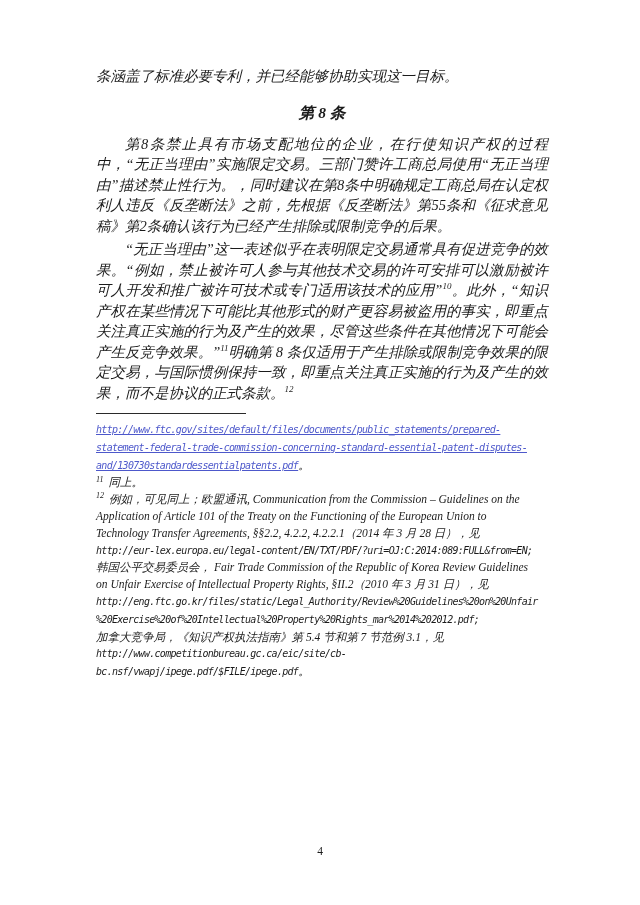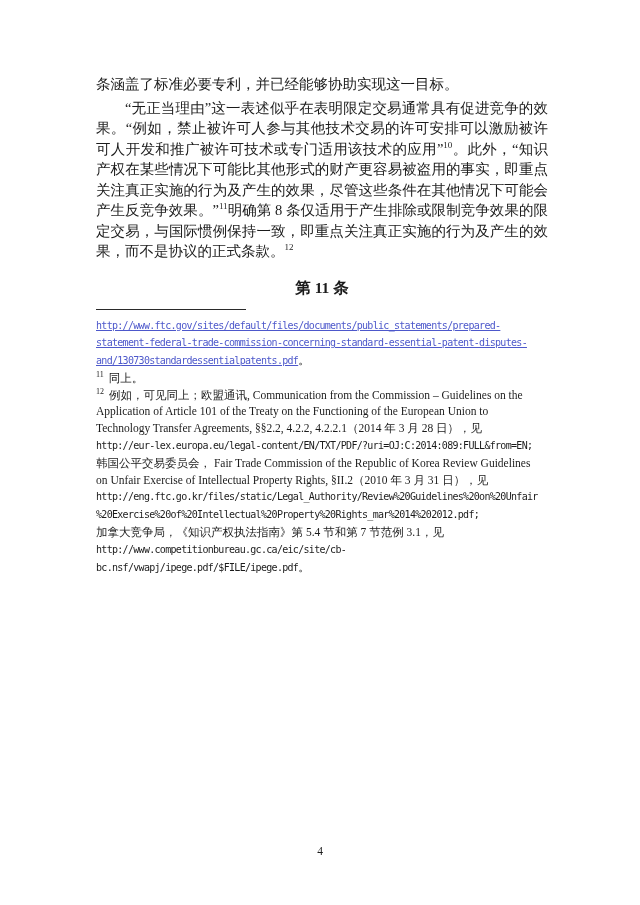--- a/index.html
+++ b/index.html
@@ -7,22 +7,23 @@
     position:relative;
     width:640px; height:905px;
     margin:0 auto;
     background:#ffffff;
     color:#1b1b1b;
     font-family:"Liberation Serif","DejaVu Serif",serif;
     overflow:hidden;
   }
   .body-text {
     position:absolute;
-    left:96px; top:74px;
+    left:96px; top:66px;
     width:452px;
+    font-style:italic;
   }
   .para {
     font-size:14.5px;
     line-height:20.5px;
     text-align:justify;
     margin:0;
   }
   .para.indent { text-indent:2em; }
   .para.gap-after { margin-bottom:3px; }
   .heading {
@@ -72,22 +73,23 @@
     text-align:center;
     font-size:11.5px;
   }
 </style>
 </head>
 <body>
 
 <div class="page">
   <div class="body-text" id="doc-body">
       <div class="para gap-after"><span>条涵盖了标准必要专利，并已经能够协助实现这一目标。</span></div>
+      <div class="heading"><span>第 8 条</span></div>
+      <div class="para indent gap-after"><span>第8条禁止具有市场支配地位的企业，在行使知识产权的过程中，“无正当理由”实施限定交易。三部门赞许工商总局使用“无正当理由”描述禁止性行为。，同时建议在第8条中明确规定工商总局在认定权利人违反《反垄断法》之前，先根据《反垄断法》第55条和《征求意见稿》第2条确认该行为已经产生排除或限制竞争的后果。</span></div>
       <div class="para indent gap-after"><span>“无正当理由”这一表述似乎在表明限定交易通常具有促进竞争的效果。“例如，禁止被许可人参与其他技术交易的许可安排可以激励被许可人开发和推广被许可技术或专门适用该技术的应用”</span><sup class="fnref">10</sup><span>。此外，“知识产权在某些情况下可能比其他形式的财产更容易被盗用的事实，即重点关注真正实施的行为及产生的效果，尽管这些条件在其他情况下可能会产生反竞争效果。”</span><sup class="fnref">11</sup><span>明确第 8 条仅适用于产生排除或限制竞争效果的限定交易，与国际惯例保持一致，即重点关注真正实施的行为及产生的效果，而不是协议的正式条款。</span><sup class="fnref">12</sup></div>
-      <div class="heading"><span>第 11 条</span></div>
       <div class="footnotes">
         <div class="fn-sep"></div>
         <div class="fn"><a class="link mono" style="color: rgb(77, 88, 203);">http://www.ftc.gov/sites/default/files/documents/public_statements/prepared-</a><br><a class="link mono" style="color: rgb(77, 88, 203);">statement-federal-trade-commission-concerning-standard-essential-patent-disputes-</a><br><a class="link mono" style="color: rgb(77, 88, 203);">and/130730standardessentialpatents.pdf</a><span>。</span></div>
         <div class="fn"><sup class="fn-num">11</sup><span>同上。</span></div>
         <div class="fn"><sup class="fn-num">12</sup><span>例如，可见同上；欧盟通讯, Communication from the Commission – Guidelines on the</span><br><span>Application of Article 101 of the Treaty on the Functioning of the European Union to</span><br><span>Technology Transfer Agreements, §§2.2, 4.2.2, 4.2.2.1（2014 年 3 月 28 日），见</span><br><span class="mono">http://eur-lex.europa.eu/legal-content/EN/TXT/PDF/?uri=OJ:C:2014:089:FULL&amp;from=EN;</span><br><span>韩国公平交易委员会， Fair Trade Commission of the Republic of Korea Review Guidelines</span><br><span>on Unfair Exercise of Intellectual Property Rights, §II.2（2010 年 3 月 31 日），见</span><br><span class="mono">http://eng.ftc.go.kr/files/static/Legal_Authority/Review%20Guidelines%20on%20Unfair</span><br><span class="mono">%20Exercise%20of%20Intellectual%20Property%20Rights_mar%2014%202012.pdf;</span><br><span>加拿大竞争局，《知识产权执法指南》第 5.4 节和第 7 节范例 3.1，见</span><br><span class="mono">http://www.competitionbureau.gc.ca/eic/site/cb-</span><br><span class="mono">bc.nsf/vwapj/ipege.pdf/$FILE/ipege.pdf</span><span>。</span></div>
       </div>
     </div>
   <div class="page-number">4</div>
 </div>
 

